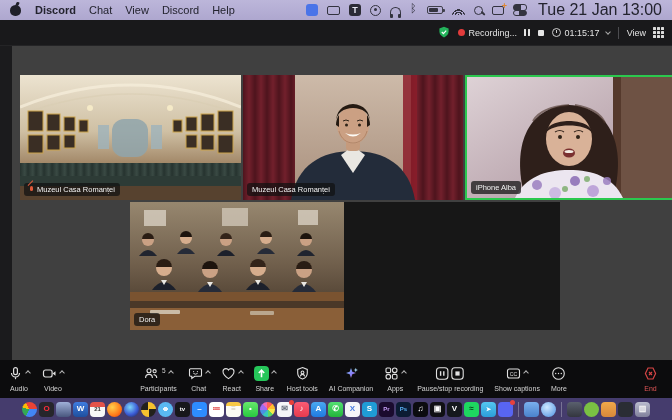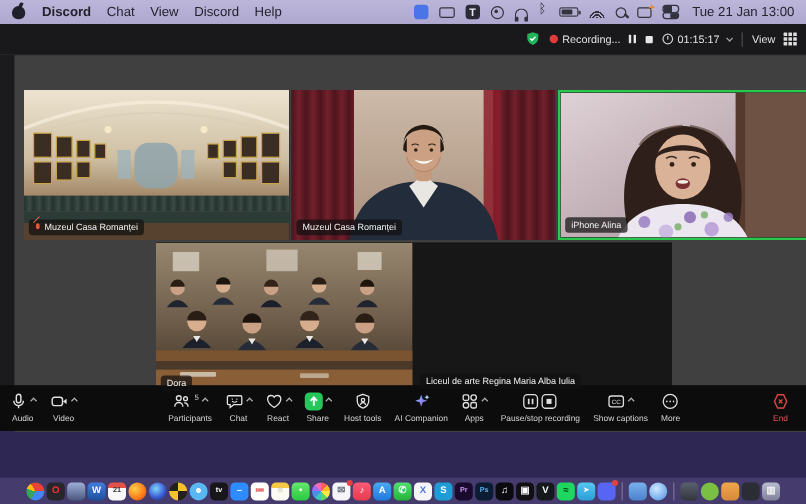--- a/index.html
+++ b/index.html
@@ -34,24 +34,24 @@
   .mi-wifi::after{content:"";position:absolute;bottom:-11px;left:0;width:13px;height:20px;border-radius:50%;
     background:radial-gradient(circle,#33333f 0 1.5px,transparent 1.5px 3px,#33333f 3px 4.2px,transparent 4.2px 5.4px,#33333f 5.4px 6.6px,transparent 6.6px);}
   .mi-search{width:9px;height:9px;border:1.4px solid #33333f;border-radius:50%;}
   .mi-search::after{content:"";position:absolute;bottom:-2px;right:-2px;width:1.6px;height:4.5px;background:#33333f;transform:rotate(-45deg);border-radius:1px;}
   .mi-display{width:12px;height:9px;border:1.4px solid #33333f;border-radius:2px;}
   .mi-display::after{content:"+";position:absolute;top:-6px;right:-4px;color:#e0862e;font-size:9px;font-weight:bold;}
   .mi-control-center{width:13px;height:12px;}
   .mi-control-center::before,.mi-control-center::after{content:"";position:absolute;left:0;width:12px;height:4.5px;border:1.2px solid #33333f;border-radius:3px;}
   .mi-control-center::before{top:0;background:linear-gradient(90deg,#33333f 0 55%,transparent 55%);}
   .mi-control-center::after{bottom:0;background:linear-gradient(-90deg,#33333f 0 55%,transparent 55%);}
-  .clock{font-size:11px;color:#23232e;white-space:nowrap;}
+  .clock{font-size:16px;color:#23232e;white-space:nowrap;}
 
   
-  .zoomwin{position:absolute;top:20px;left:0;width:672px;height:339px;background:#1b1b1d;}
+  .zoomwin{position:absolute;top:20px;left:0;width:672px;height:378px;background:#1b1b1d;}
   .topbar{position:absolute;top:0;left:0;right:0;height:26px;display:flex;align-items:center;justify-content:flex-end;
     gap:8px;padding-right:8px;font-size:9px;color:#e3e3e3;background:#19191b;border-bottom:1px solid rgba(255,255,255,.05);}
   .tb-group{display:flex;align-items:center;gap:4px;}
   .rec-dot{width:7px;height:7px;border-radius:50%;background:#e23b3b;}
   .pbar{display:inline-flex;gap:1.5px;margin-left:3px;}
   .pbar i{width:2px;height:7px;background:#e6e6e6;border-radius:.5px;}
   .sq{width:6px;height:6px;background:#e6e6e6;border-radius:1px;margin-left:4px;}
   .clk{width:9px;height:9px;border:1.2px solid #cfcfcf;border-radius:50%;position:relative;}
   .clk::after{content:"";position:absolute;top:1.4px;left:3px;width:1.2px;height:3px;background:#cfcfcf;}
   .chev-dn{width:4px;height:4px;border-right:1.2px solid #a8a8a8;border-bottom:1.2px solid #a8a8a8;transform:rotate(45deg);margin-left:2px;margin-top:-2px;}
@@ -278,21 +278,21 @@
             <circle cx="70" cy="108" r="5" fill="#9b7fc0"></circle>
               <circle cx="88" cy="116" r="6" fill="#c7b3e0"></circle>
             <circle cx="108" cy="104" r="5" fill="#8a6bb5"></circle>
               <circle cx="126" cy="114" r="6" fill="#b79ad6"></circle>
             <circle cx="140" cy="104" r="4" fill="#9b7fc0"></circle>
               <circle cx="98" cy="112" r="3" fill="#7fae6f"></circle>
             <circle cx="120" cy="102" r="3" fill="#7fae6f"></circle>
           </g>
         </svg>
         <span class="nametag">
-          <span>iPhone Alina</span>
+          <span>iPhone Alba</span>
         </span>
       </div>
 
       <div class="tile t4">
         <svg viewBox="0 0 214 128" preserveAspectRatio="none">
           <defs>
             <linearGradient id="room4" x1="0" y1="0" x2="0" y2="1">
               <stop offset="0" stop-color="#97876f"></stop>
                 <stop offset=".5" stop-color="#6f5e4b"></stop>
                 <stop offset="1" stop-color="#3c2e21"></stop>
@@ -360,23 +360,20 @@
           <rect x="0" y="106" width="214" height="22" fill="#8a5f38"></rect>
           <rect x="20" y="108" width="30" height="4" rx="1" fill="#d9d2c2" opacity=".8"></rect>
           <rect x="120" y="109" width="24" height="4" rx="1" fill="#cfc6b4" opacity=".7"></rect>
         </svg>
         <span class="nametag">
           <span>Dora</span>
         </span>
       </div>
 
       <div class="tile t5">
-        <span class="nametag" style="left:6px;bottom:6px">
-          <span>Liceul de arte Regina Maria Alba Iulia</span>
-        </span>
       </div>
     </div>
 
     <div class="toolbar">
       <div class="tb-left">
         <div class="ctrl">
           <div class="icorow">
             <span><svg width="15" height="15" viewBox="0 0 15 15" fill="none" stroke="#e0e0e0" stroke-width="1.2">
                   <rect x="5.6" y="1.6" width="3.8" height="7" rx="1.9"></rect>
                   <path d="M3.5 7a4 4 0 0 0 8 0"></path>

